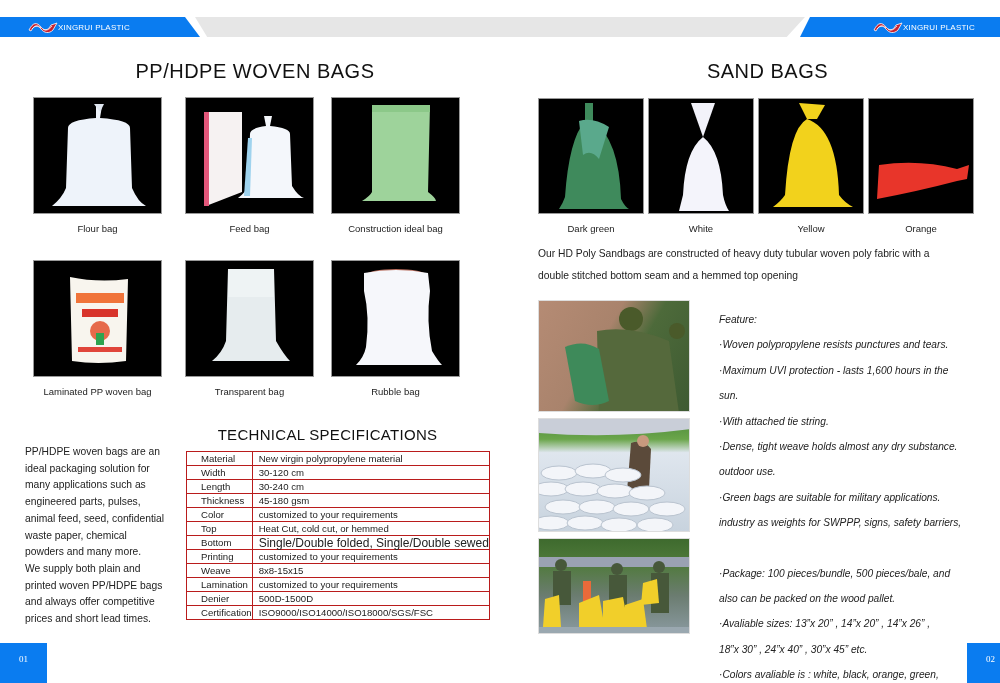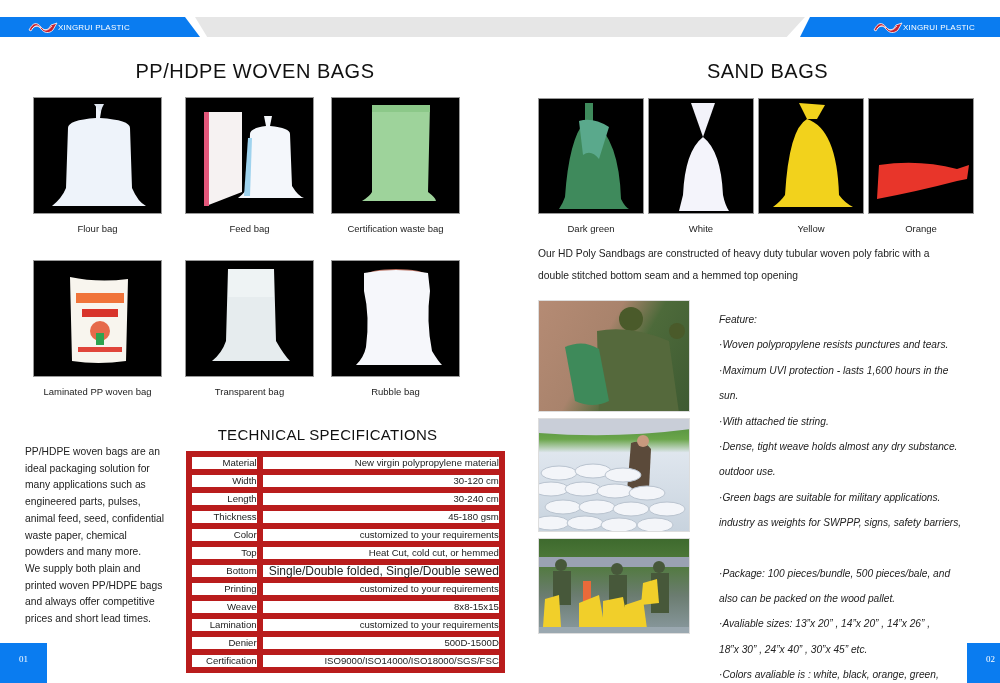--- a/index.html
+++ b/index.html
@@ -23,21 +23,21 @@
   
   .tile { position: absolute; background: #000; border: 1px solid #999; overflow: hidden; }
   .caption { position: absolute; font-size: 9.5px; color: #222; text-align: center; }
 
   
   .desc { position: absolute; left: 25px; top: 444px; width: 155px; font-size: 10.3px; line-height: 16.7px; color: #222; }
 
   
   .spec-title { position: absolute; left: 200px; top: 426px; width: 255px; text-align: center; font-size: 15px; color: #111; letter-spacing: 0.3px; }
   table.spec { position: absolute; left: 186px; top: 451px; width: 273px; border-collapse: collapse; font-size: 9.6px; color: #222; }
-  table.spec td { border: 6px solid #b91c1c; height: 14px; padding: 0 0 0 14px; line-height: 12px; white-space: nowrap; text-align: right; }
+  table.spec td { border: 1px solid #b91c1c; height: 14px; padding: 0 0 0 14px; line-height: 12px; white-space: nowrap; }
   table.spec td.v { padding-left: 6px; width: 192px; }
   table.spec td.small { font-size: 12px; }
 
   
   .intro { position: absolute; left: 538px; top: 243px; width: 440px; font-size: 10.3px; line-height: 21.5px; color: #222; }
   .photo { position: absolute; left: 538px; width: 152px; overflow: hidden; border: 1px solid #ddd; }
   .features { position: absolute; left: 711px; top: 303px; width: 270px; font-size: 10.2px; line-height: 17.4px; color: #222; }
   .features p { margin: 8px; font-style: italic; }
   .features .gap { height: 17px; }
 
@@ -86,21 +86,21 @@
   </svg>
 </div>
 <div class="tile" style="left:331px;top:97px;width:129px;height:117px;">
   <svg width="129" height="117" viewBox="0 0 129 117">
     <path d="M40 7 L98 7 L96 94 Q104 100 104 103 L30 103 Q38 98 40 94 Z" fill="#9ed39b"></path>
     <path d="M40 7 L98 7 L98 14 L40 14 Z" fill="#8cc889"></path>
   </svg>
 </div>
 <div class="caption" style="left:33px;top:223px;width:129px;">Flour bag</div>
 <div class="caption" style="left:185px;top:223px;width:129px;">Feed bag</div>
-<div class="caption" style="left:331px;top:223px;width:129px;">Certification waste bag</div>
+<div class="caption" style="left:331px;top:223px;width:129px;">Construction ideal bag</div>
 
 <div class="tile" style="left:33px;top:260px;width:129px;height:117px;">
   <svg width="129" height="117" viewBox="0 0 129 117">
     <path d="M36 16 Q64 22 94 18 L92 100 Q64 104 38 100 Z" fill="#f8f5ee"></path>
     <rect x="42" y="32" width="48" height="10" fill="#f0743a"></rect>
     <rect x="48" y="48" width="36" height="8" fill="#d8342b"></rect>
     <circle cx="66" cy="70" r="10" fill="#e66a4a"></circle>
     <rect x="62" y="72" width="8" height="12" fill="#2ea44f"></rect>
     <rect x="44" y="86" width="44" height="5" fill="#e0453a"></rect>
   </svg>

